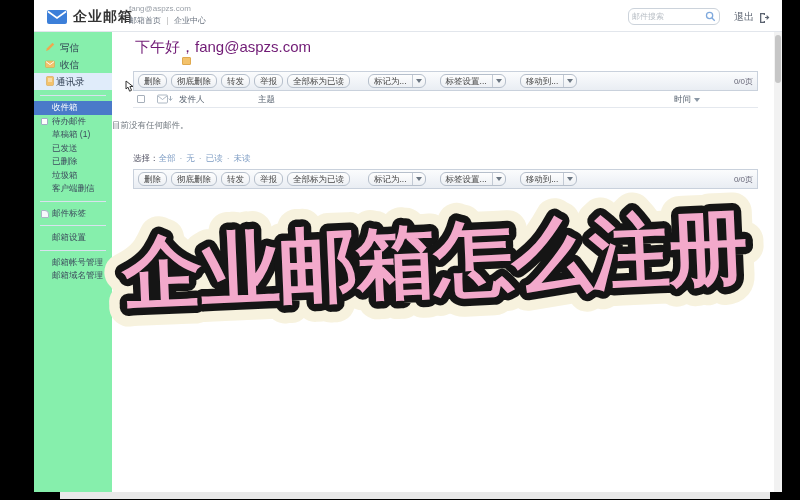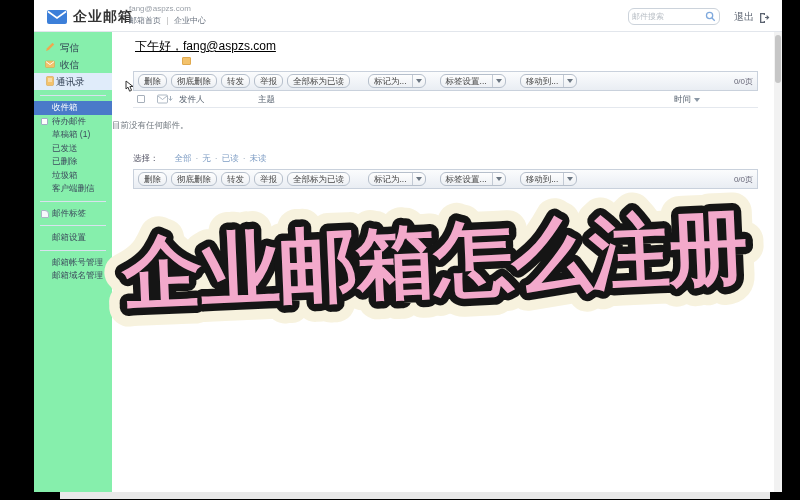--- a/index.html
+++ b/index.html
@@ -37,21 +37,21 @@
   .folder { height:13.5px; line-height:13.5px; font-size:8.5px; color:#3c4a5c;
     padding-left:18px; cursor:pointer; white-space:nowrap; position:relative; }
   .folder.selected { background:#4a7ac9; color:#fff; }
   .folder .ficon { position:absolute; left:7px; top:3.5px; width:7px; height:7px;
     border:1px solid #9fb0c4; background:#fdfdfd; border-radius:1px; }
   .tagrow .ticon { position:absolute; left:7px; top:3px; width:8px; height:8px;
     border:1px solid #a9b6c6; border-radius:1px 4px 1px 1px; background:#f5f8fb; }
 
   
   .main { position:absolute; left:78px; top:32px; right:8px; bottom:0; background:#fff; }
-  .greeting { position:absolute; left:23px; top:6px; font-size:12px; color:#000000;text-decoration:underline; }
+  .greeting { position:absolute; left:23px; top:6px; font-size:15px; color:#701a75; }
   .summary { position:absolute; left:23px; top:25px; display:flex; align-items:flex-end; gap:5px;
     font-size:8.5px; color:#8a9099;flex-direction:column; }
   .sum-ic { width:9px; height:8px; background:#f3c26b; border:1px solid #e0a94f; border-radius:1px; }
 
   .toolbar { position:absolute; left:21px; right:16px; height:20px;
     border:1px solid #c9d1dc; background:linear-gradient(#fbfcfd,#e9edf3);
     display:flex; align-items:center; padding:0 4px; }
   .toolbar.t1 { top:39px; } .toolbar.t2 { top:137px; }
   .btn { height:14px; line-height:13px; font-size:8.5px; color:#444; padding:0 5px; margin-right:4px;
     background:linear-gradient(#fefefe,#edf0f4); border:1px solid #b6bfcb; border-radius:6px; cursor:pointer; white-space:nowrap; }
@@ -220,21 +220,21 @@
       <span class="lh-subject">主题</span>
       <span class="lh-time">
         <span>时间</span>
         <span class="caret"></span>
       </span>
     </div>
 
     <div class="empty">目前没有任何邮件。</div>
 
     <div class="selectrow">
-      <span style="margin-right:16px">选择：</span>
+      <span style="margin-right:0">选择：</span>
       <span class="selopt">全部</span>
       <span class="selopt">无</span>
       <span class="selopt">已读</span>
       <span class="selopt">未读</span>
     </div>
 
     <div class="toolbar t2">
       <span class="btn">删除</span>
       <span class="btn">彻底删除</span>
       <span class="btn">转发</span>

